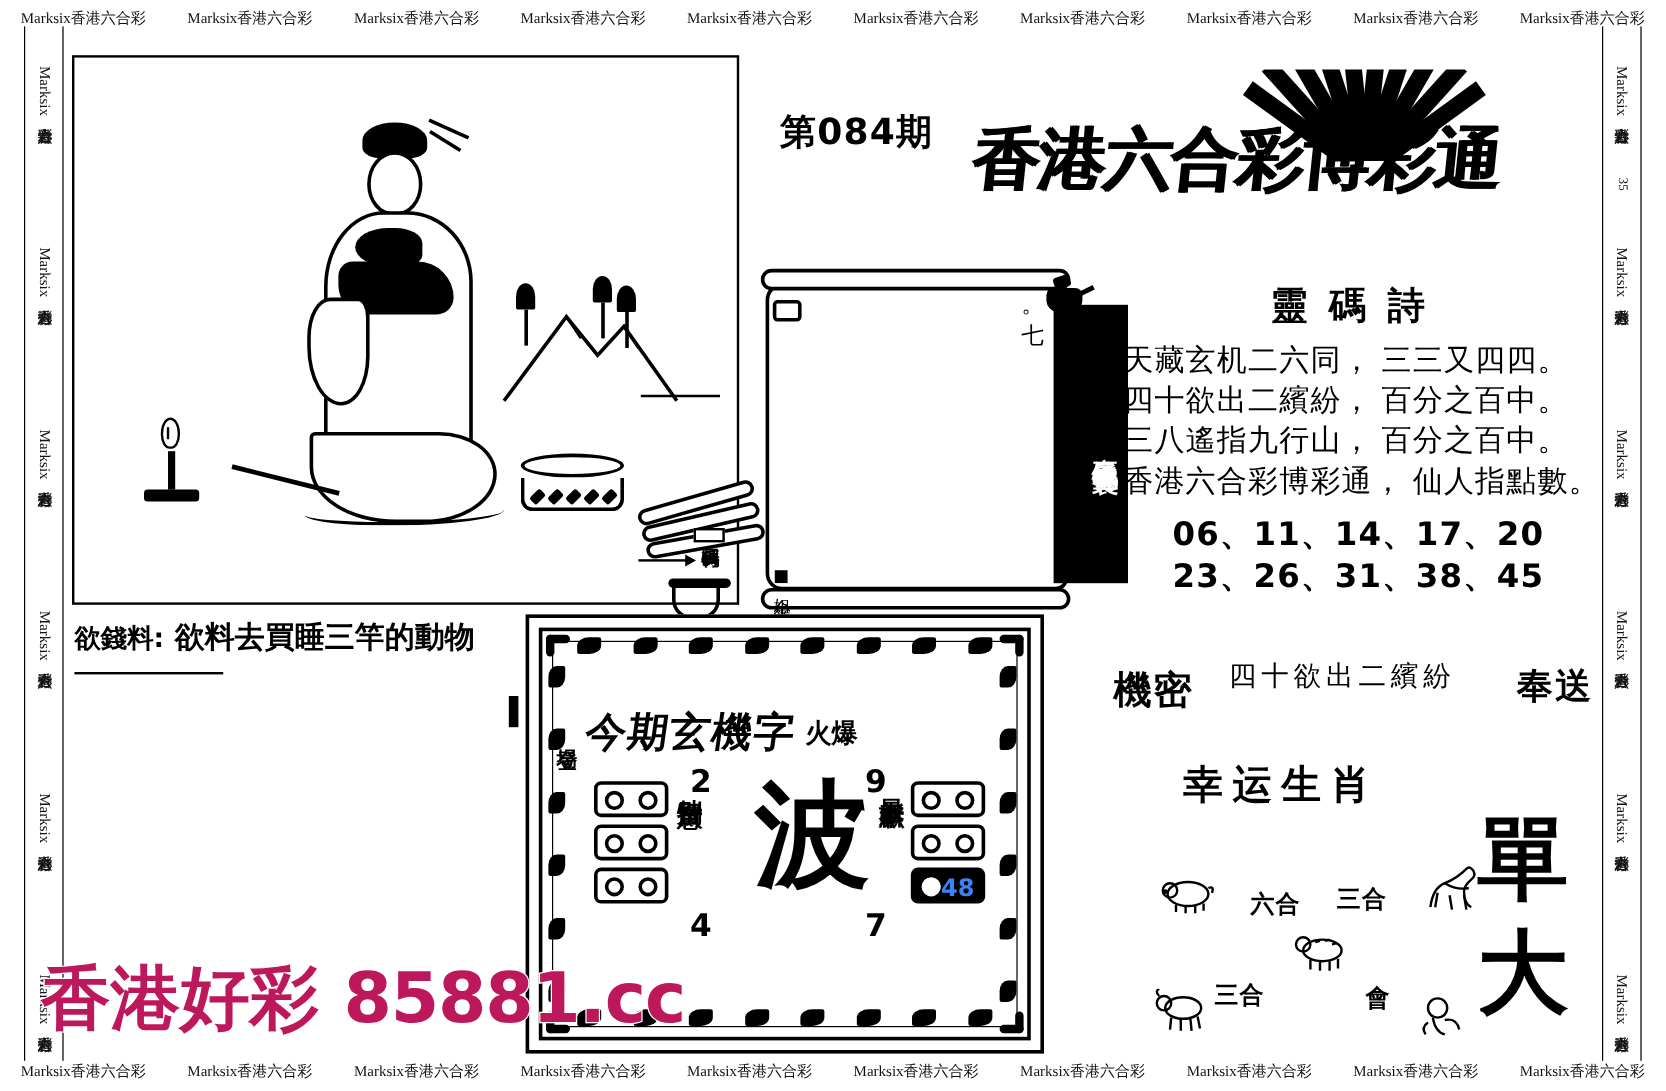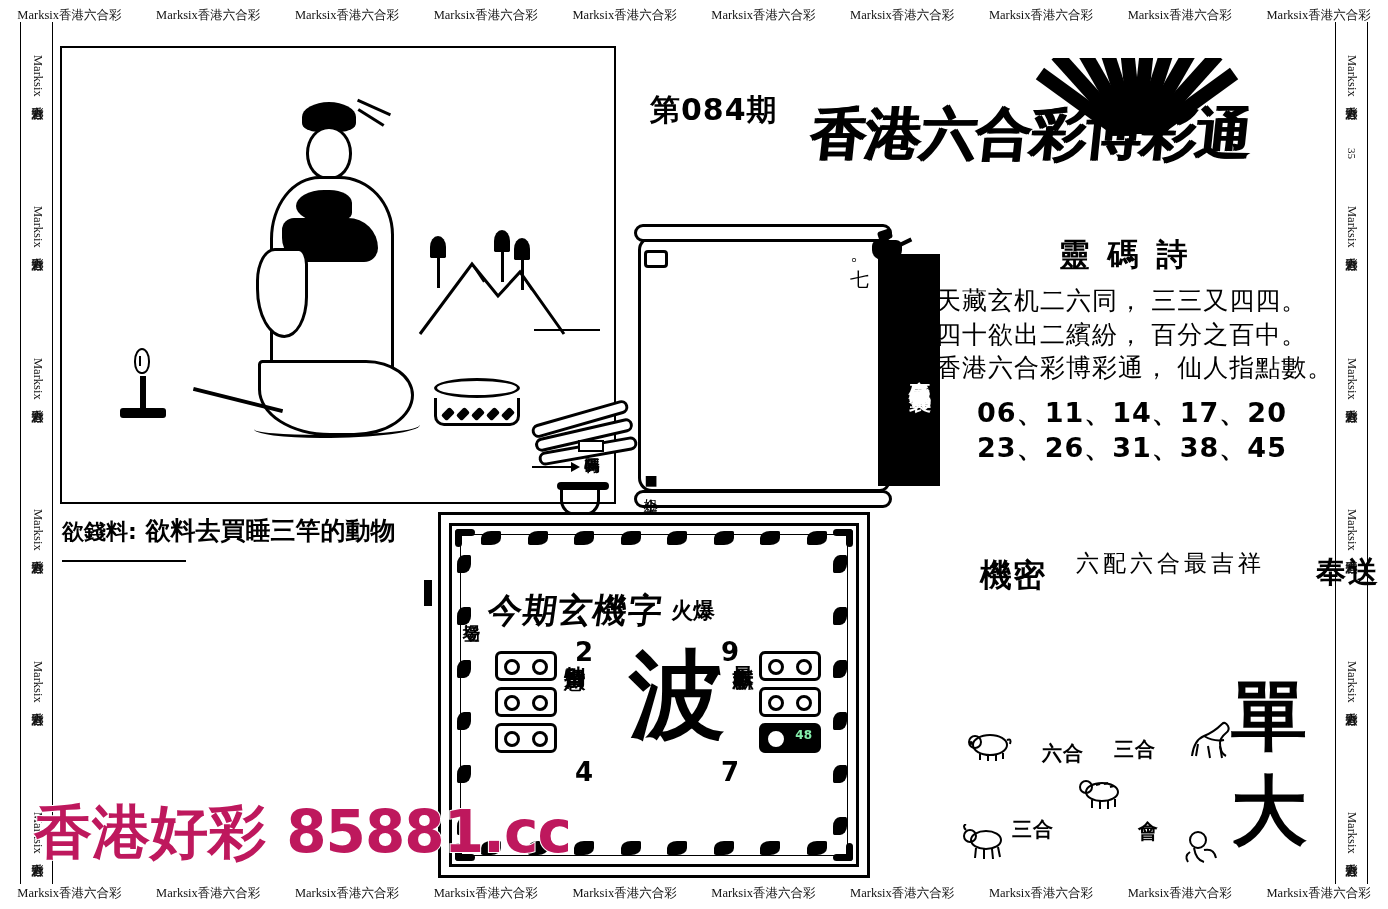--- a/index.html
+++ b/index.html
@@ -196,21 +196,21 @@
     font-family:"Liberation Serif", serif;
     font-size:25px; line-height:1.34; letter-spacing:1px; white-space:nowrap;
   }
   .nums {
     margin-top:10px; text-align:center;
     font-family:"DejaVu Sans", sans-serif; font-weight:bold;
     font-size:27px; letter-spacing:1px; line-height:1.3;
   }
 
   
-  .jimi { position:absolute; left:924px; top:518px; width:400px; height:80px; }
+  .jimi { position:absolute; left:872px; top:518px; width:400px; height:80px; }
   .jimi-left {
     position:absolute; left:0; top:8px;
     font-family:"DejaVu Sans", sans-serif; font-weight:bold; font-size:32px;
     letter-spacing:1px;
   }
   .jimi-mid { position:absolute; left:96px; top:0; font-size:23px; line-height:1.6; font-family:"Liberation Serif", serif; letter-spacing:4px; }
   .jimi-right {
     position:absolute; right:0; top:6px;
     font-family:"DejaVu Sans", sans-serif; font-weight:bold; font-size:30px; letter-spacing:2px;
   }
@@ -259,21 +259,21 @@
   }
   .ph-hot { font-family:"DejaVu Sans", sans-serif; font-weight:bold; font-size:22px; }
 
   .panel-mid { position:absolute; left:22px; top:128px; width:388px; height:150px; }
   .tile-group { position:absolute; width:64px; }
   .tile { width:62px; height:30px; border:3px solid #000; border-radius:6px; margin-bottom:6px; position:relative; background:#fff; }
   .tile.dark { background:#000; }
   .tile .d { position:absolute; left:6px; top:5px; width:16px; height:16px; border:3px solid #000; border-radius:50%; background:#fff; }
   .tile.dark .d { border-color:#fff; }
   .tile .d2 { left:34px; }
-  .tile .num { position:absolute; right:6px; top:2px; color:#86efac; font-family:"DejaVu Sans", sans-serif; font-weight:bold; font-size:12px; }
+  .tile .num { position:absolute; right:6px; top:2px; color:#3b82f6; font-family:"DejaVu Sans", sans-serif; font-weight:bold; font-size:20px; }
 
   .vlabel { font-family:"DejaVu Sans", sans-serif; font-weight:bold; font-size:21px; writing-mode:vertical-rl; line-height:1.04; letter-spacing:1px; }
 
   .big-bo {
     position:absolute; left:148px; top:4px; width:132px; text-align:center;
     font-family:"DejaVu Sans", sans-serif; font-weight:bold; font-size:96px; line-height:1;
   }
   .corner-num { position:absolute; font-family:"DejaVu Sans", sans-serif; font-weight:bold; font-size:26px; }
 
   .panel-foot { position:absolute; left:24px; top:290px; width:386px; font-size:21px; line-height:1.35; font-family:"DejaVu Sans", sans-serif; font-weight:bold; letter-spacing:1px; }
@@ -457,35 +457,37 @@
       </div>
       <div class="scroll-text">一字記之曰：双九升一朝，旺八方。六配六合最吉祥。单双三十，如君想。闲敲码数二与七。</div>
       <div class="scroll-black">赢钱锦囊</div>
       <div class="scroll-sign">■金小姐</div>
     </div>
 
     <div class="poem">
       <div class="poem-title">靈碼詩</div>
       <div class="poem-line">天藏玄机二六同， 三三又四四。</div>
       <div class="poem-line">四十欲出二繽紛， 百分之百中。</div>
+      <div class="poem-line">三八遙指九行山， 百分之百中。</div>
       <div class="poem-line">香港六合彩博彩通， 仙人指點數。</div>
       <div class="nums">
         <div>06、11、14、17、20</div>
         <div>23、26、31、38、45</div>
       </div>
     </div>
 
     <div class="jimi">
       <div class="jimi-left">機密</div>
       <div class="jimi-mid">
-        <div>六配六合最吉祥</div>
+        <div>四十欲出二繽紛</div>
       </div>
       <div class="jimi-right">奉送</div>
     </div>
 
+    <div class="lucky-title">幸运生肖</div>
     <div class="zodiac-area">
 
       <div class="animal" style="left:20px; top:50px;">
         <svg width="48" height="34" viewBox="0 0 48 34">
           <ellipse cx="24" cy="17" rx="17" ry="10" fill="none" stroke="#000" stroke-width="2"></ellipse>
           <circle cx="9" cy="14" r="6" fill="none" stroke="#000" stroke-width="2"></circle>
           <circle cx="5" cy="15" r="2" fill="#000"></circle>
           <path d="M14 26 l0 6 M22 27 l0 6 M30 27 l0 6 M37 25 l0 6" stroke="#000" stroke-width="2"></path>
           <path d="M41 12 q5 -2 3 4" stroke="#000" stroke-width="2" fill="none"></path>
         </svg>

